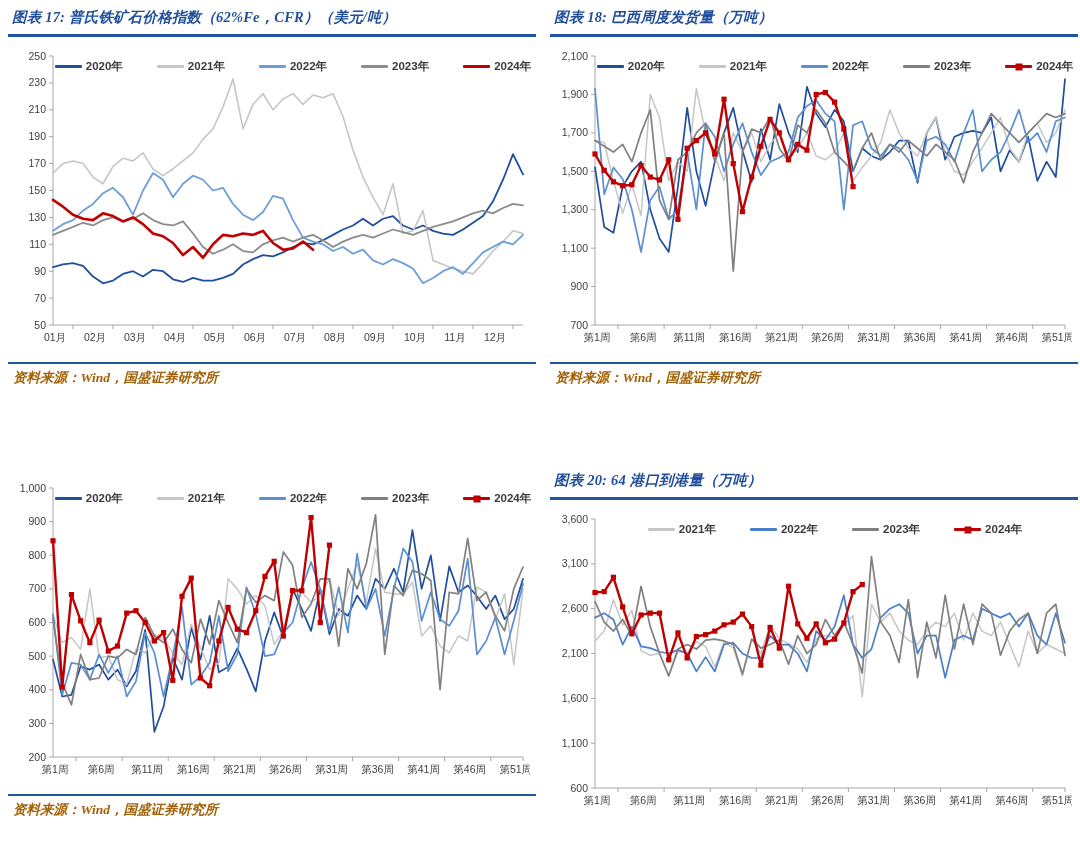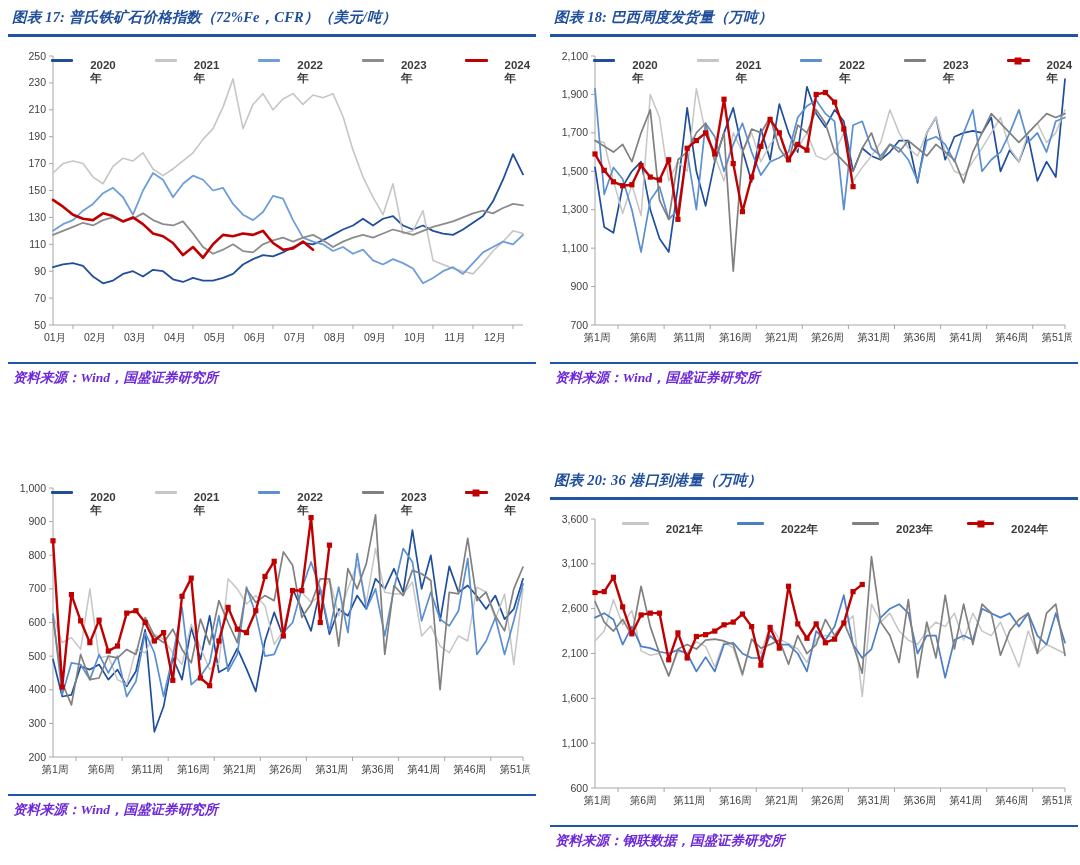--- a/index.html
+++ b/index.html
@@ -6,37 +6,37 @@
   body{width:1080px;height:865px;font-family:"Liberation Sans","DejaVu Sans",sans-serif;-webkit-font-smoothing:antialiased;}
   .page{width:1080px;height:865px;overflow:hidden;background:#fff;}
   .grid{display:grid;grid-template-columns:528px 528px;column-gap:14px;row-gap:82px;padding:6px 0 0 8px;}
   .chart-card{display:flex;flex-direction:column;}
   .card-title{font-style:italic;font-weight:bold;font-size:14.5px;letter-spacing:.2px;color:#1F4E9B;
               font-family:"Liberation Serif","DejaVu Serif",serif;
               padding:2px 0 7px 4px;border-bottom:3px solid #2155A3;}
   .chart-wrap{position:relative;margin-top:13px;height:302px;}
   .legend{position:absolute;top:9px;left:46px;right:4px;display:flex;justify-content:center;
           gap:34px;align-items:center;z-index:2;}
-  .legend-item{display:flex;align-items:flex-start;gap:17px;}
+  .legend-item{display:flex;align-items:center;gap:4px;}
   .legend-swatch{position:relative;width:27px;height:3px;border-radius:1px;}
   .legend-swatch .mk{position:absolute;left:50%;top:50%;width:7px;height:7px;transform:translate(-50%,-50%);}
   .legend-label{font-size:11.5px;font-weight:700;color:#3b3b3b;}
   svg{display:block;}
   .source{margin-top:10px;border-top:2px solid #2155A3;padding:5px 0 0 5px;
-          font-style:italic;font-weight:bold;font-size:13.5px;color:#6d28d9;
+          font-style:italic;font-weight:bold;font-size:13.5px;color:#a16207;
           font-family:"Liberation Serif","DejaVu Serif",serif;}
 </style>
 </head>
 <body>
 
 <div class="page">
   <div class="grid">
 
     <section class="chart-card">
-      <div class="card-title">图表 17:  普氏铁矿石价格指数（72%Fe，CFR）（美元/吨）</div>
+      <div class="card-title">图表 17:  普氏铁矿石价格指数（62%Fe，CFR）（美元/吨）</div>
       <div class="chart-wrap">
         <div class="legend">
             <span class="legend-item">
               <span class="legend-swatch" style="background: rgb(31, 78, 156);"></span>
               <span class="legend-label">2020年</span>
             </span>
             <span class="legend-item">
               <span class="legend-swatch" style="background: rgb(198, 198, 198);"></span>
               <span class="legend-label">2021年</span>
             </span>
@@ -323,21 +323,21 @@
             <rect x="291.2235294117647" y="105.95625" width="5.2" height="5.2" fill="#C00000"></rect>
             <rect x="300.4392156862745" y="32.989999999999995" width="5.2" height="5.2" fill="#C00000"></rect>
             <rect x="309.6549019607843" y="137.9" width="5.2" height="5.2" fill="#C00000"></rect>
             <rect x="318.8705882352941" y="60.56250000000001" width="5.2" height="5.2" fill="#C00000"></rect>
           </svg>
       </div>
       <div class="source">资料来源：Wind，国盛证券研究所</div>
     </section>
 
     <section class="chart-card">
-      <div class="card-title">图表 20:  36 港口到港量（万吨）</div>
+      <div class="card-title">图表 20:  64 港口到港量（万吨）</div>
       <div class="chart-wrap">
         <div class="legend">
             <span class="legend-item">
               <span class="legend-swatch" style="background: rgb(198, 198, 198);"></span>
               <span class="legend-label">2021年</span>
             </span>
             <span class="legend-item">
               <span class="legend-swatch" style="background: rgb(75, 126, 200);"></span>
               <span class="legend-label">2022年</span>
             </span>
@@ -420,17 +420,16 @@
             <rect x="245.1450980392157" y="108.31" width="5.2" height="5.2" fill="#C00000"></rect>
             <rect x="254.36078431372553" y="122.65666666666668" width="5.2" height="5.2" fill="#C00000"></rect>
             <rect x="263.5764705882353" y="108.31" width="5.2" height="5.2" fill="#C00000"></rect>
             <rect x="272.79215686274506" y="127.14000000000001" width="5.2" height="5.2" fill="#C00000"></rect>
             <rect x="282.0078431372549" y="123.55333333333334" width="5.2" height="5.2" fill="#C00000"></rect>
             <rect x="291.2235294117647" y="107.41333333333336" width="5.2" height="5.2" fill="#C00000"></rect>
             <rect x="300.4392156862745" y="76.03000000000002" width="5.2" height="5.2" fill="#C00000"></rect>
             <rect x="309.6549019607843" y="68.85666666666665" width="5.2" height="5.2" fill="#C00000"></rect>
           </svg>
       </div>
-      <div class="source">资料来源：钢联数据，国盛证券研究所</div>
     </section>
 
   </div>
 </div>
 
 </body></html>

